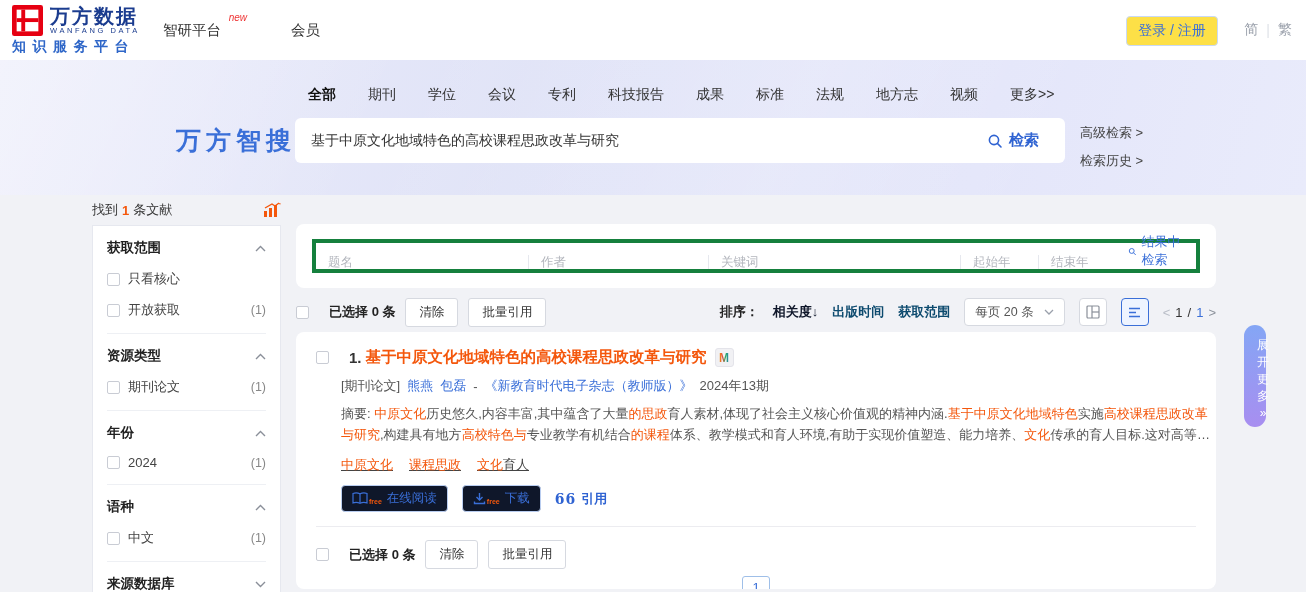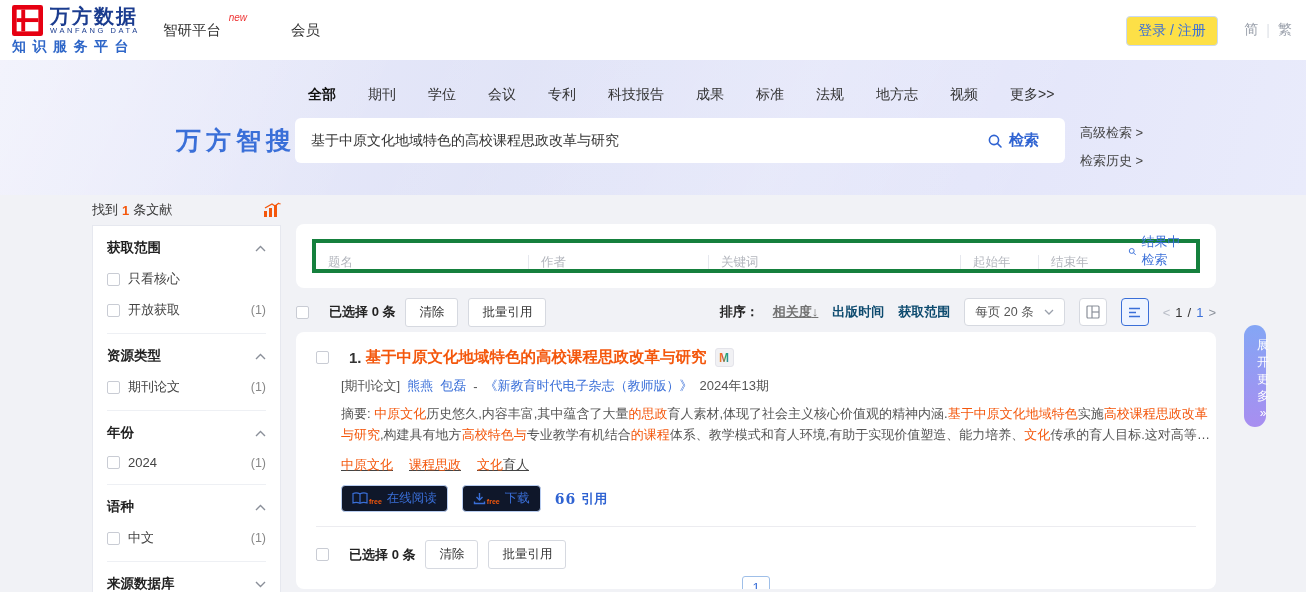--- a/index.html
+++ b/index.html
@@ -66,21 +66,21 @@
   .rf-y1 { width:78px; } .rf-y2 { width:78px; }
   .rf-search { flex:1; display:flex; align-items:center; justify-content:center; gap:5px; color:#3a6fd8; font-size:13px; cursor:pointer; border-left:none; }
 
   .toolbar { position:absolute; left:296px; top:297px; width:920px; height:30px; display:flex; align-items:center; }
   .tb-left { display:flex; align-items:center; gap:10px; }
   .sel-label { font-size:13px; font-weight:bold; color:#222; margin-left:2px; }
   .tb-btn { background:#fff; border:1px solid #d6d9e0; border-radius:3px; padding:5px 13px; font-size:12.5px; color:#333; cursor:pointer; }
   .tb-right { margin-left:auto; display:flex; align-items:center; gap:14px; }
   .sort-label { font-size:13px; font-weight:bold; color:#222; }
   .sort-opt { font-size:13px; font-weight:bold; color:#0c4a6e; cursor:pointer; }
-  .sort-opt.active { color:#737373;text-decoration:underline; }
+  .sort-opt.active { color:#0f172a; }
   .pp-select { height:28px; border:1px solid #d6d9e0; border-radius:4px; background:#fff; display:flex; align-items:center;
     gap:10px; padding:0 10px; font-size:12.5px; color:#555; cursor:pointer; }
   .view-btn { width:28px; height:28px; border:1px solid #d6d9e0; border-radius:4px; background:#fff; display:flex;
     align-items:center; justify-content:center; cursor:pointer; }
   .view-btn.active { border-color:#3a6fd8; background:#eef4ff; }
   .pagi { display:flex; align-items:center; gap:5px; font-size:13px; }
   .pagi .prev { color:#b9bec7; cursor:pointer; } .pagi .next { color:#8c929c; cursor:pointer; }
   .pagi .cur { color:#333; } .pagi .sep { color:#333; } .pagi .tot { color:#3a6fd8; }
 
   

